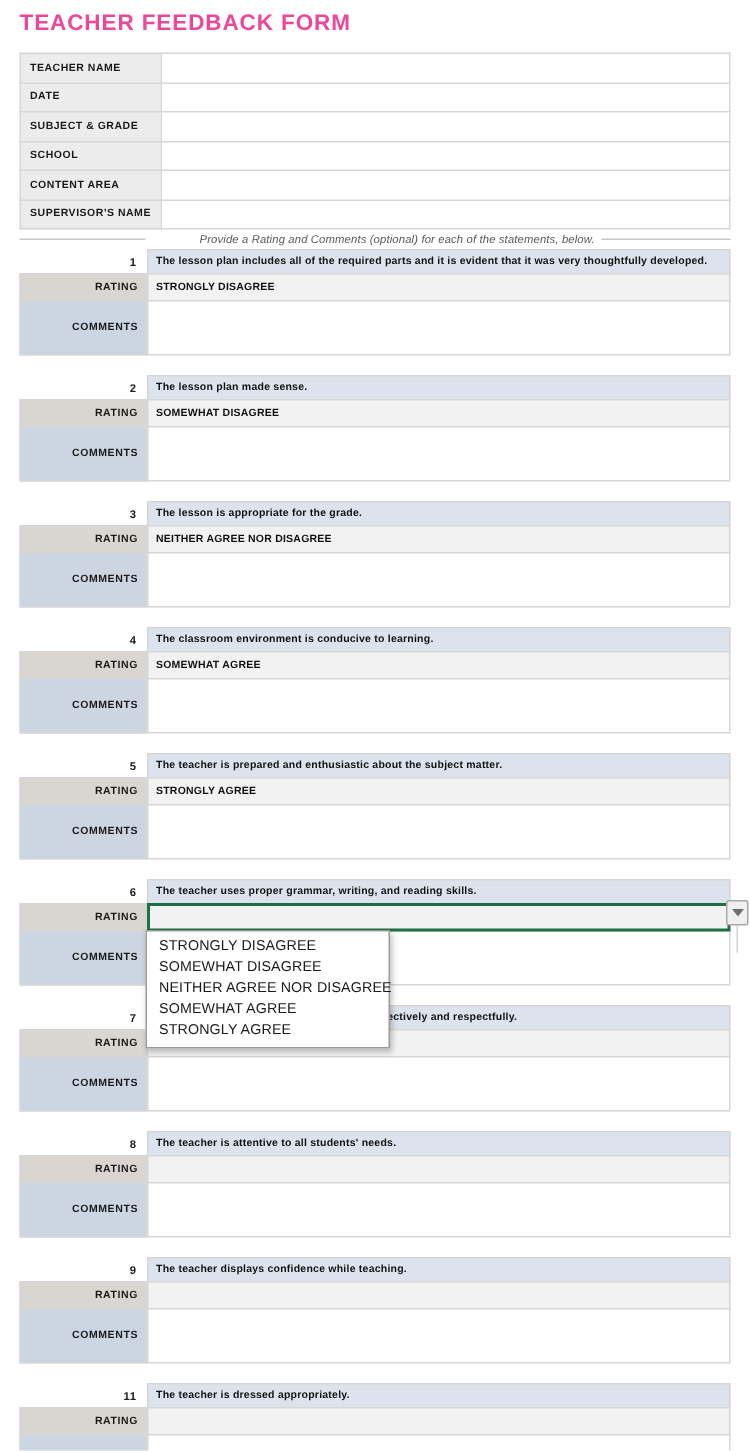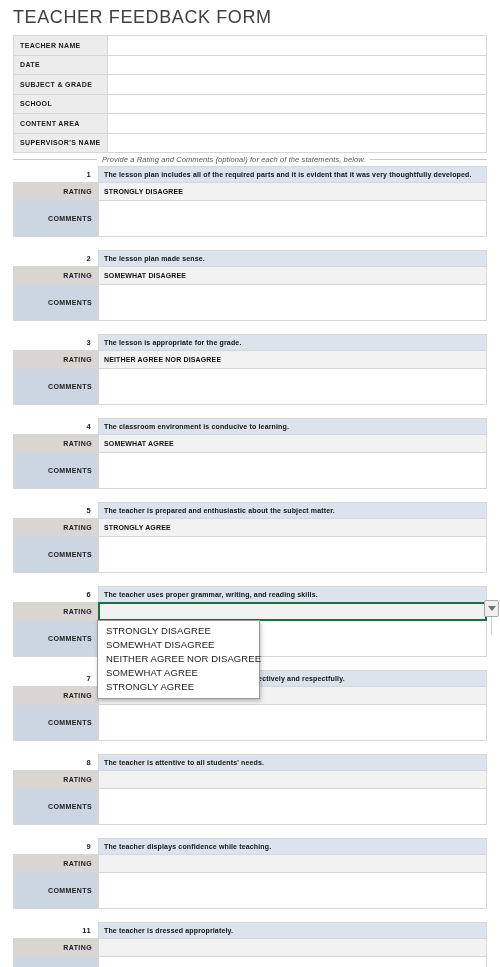--- a/index.html
+++ b/index.html
@@ -15,24 +15,24 @@
     height: 967px;
     position: relative;
     overflow: hidden;
   }
 
   
   .page-title {
     position: absolute;
     left: 13px;
     top: 7px;
-    font-size: 18px;
-    font-weight: normal;
+    font-size: 15px;
+    font-weight: bold;
     letter-spacing: 0.6px;
-    color: #404040;
+    color: #ec4899;
   }
 
   
   .info-table {
     position: absolute;
     left: 13px;
     top: 35px;
     width: 474px;
     border-collapse: collapse;
   }
@@ -72,20 +72,21 @@
     background: #c9c9c9;
   }
   .rule-left  { width: 84px; margin-right: 5px; }
   .rule-right { flex: 1 1 auto; margin-left: 5px; }
   .instruction-text {
     font-size: 7.5px;
     font-style: italic;
     color: #58585a;
     white-space: nowrap;
     letter-spacing: 0.1px;
+    margin-left: 31px;
   }
 
   
   .blocks {
     position: absolute;
     left: 13px;
     top: 166px;
     width: 474px;
   }
   .block {

